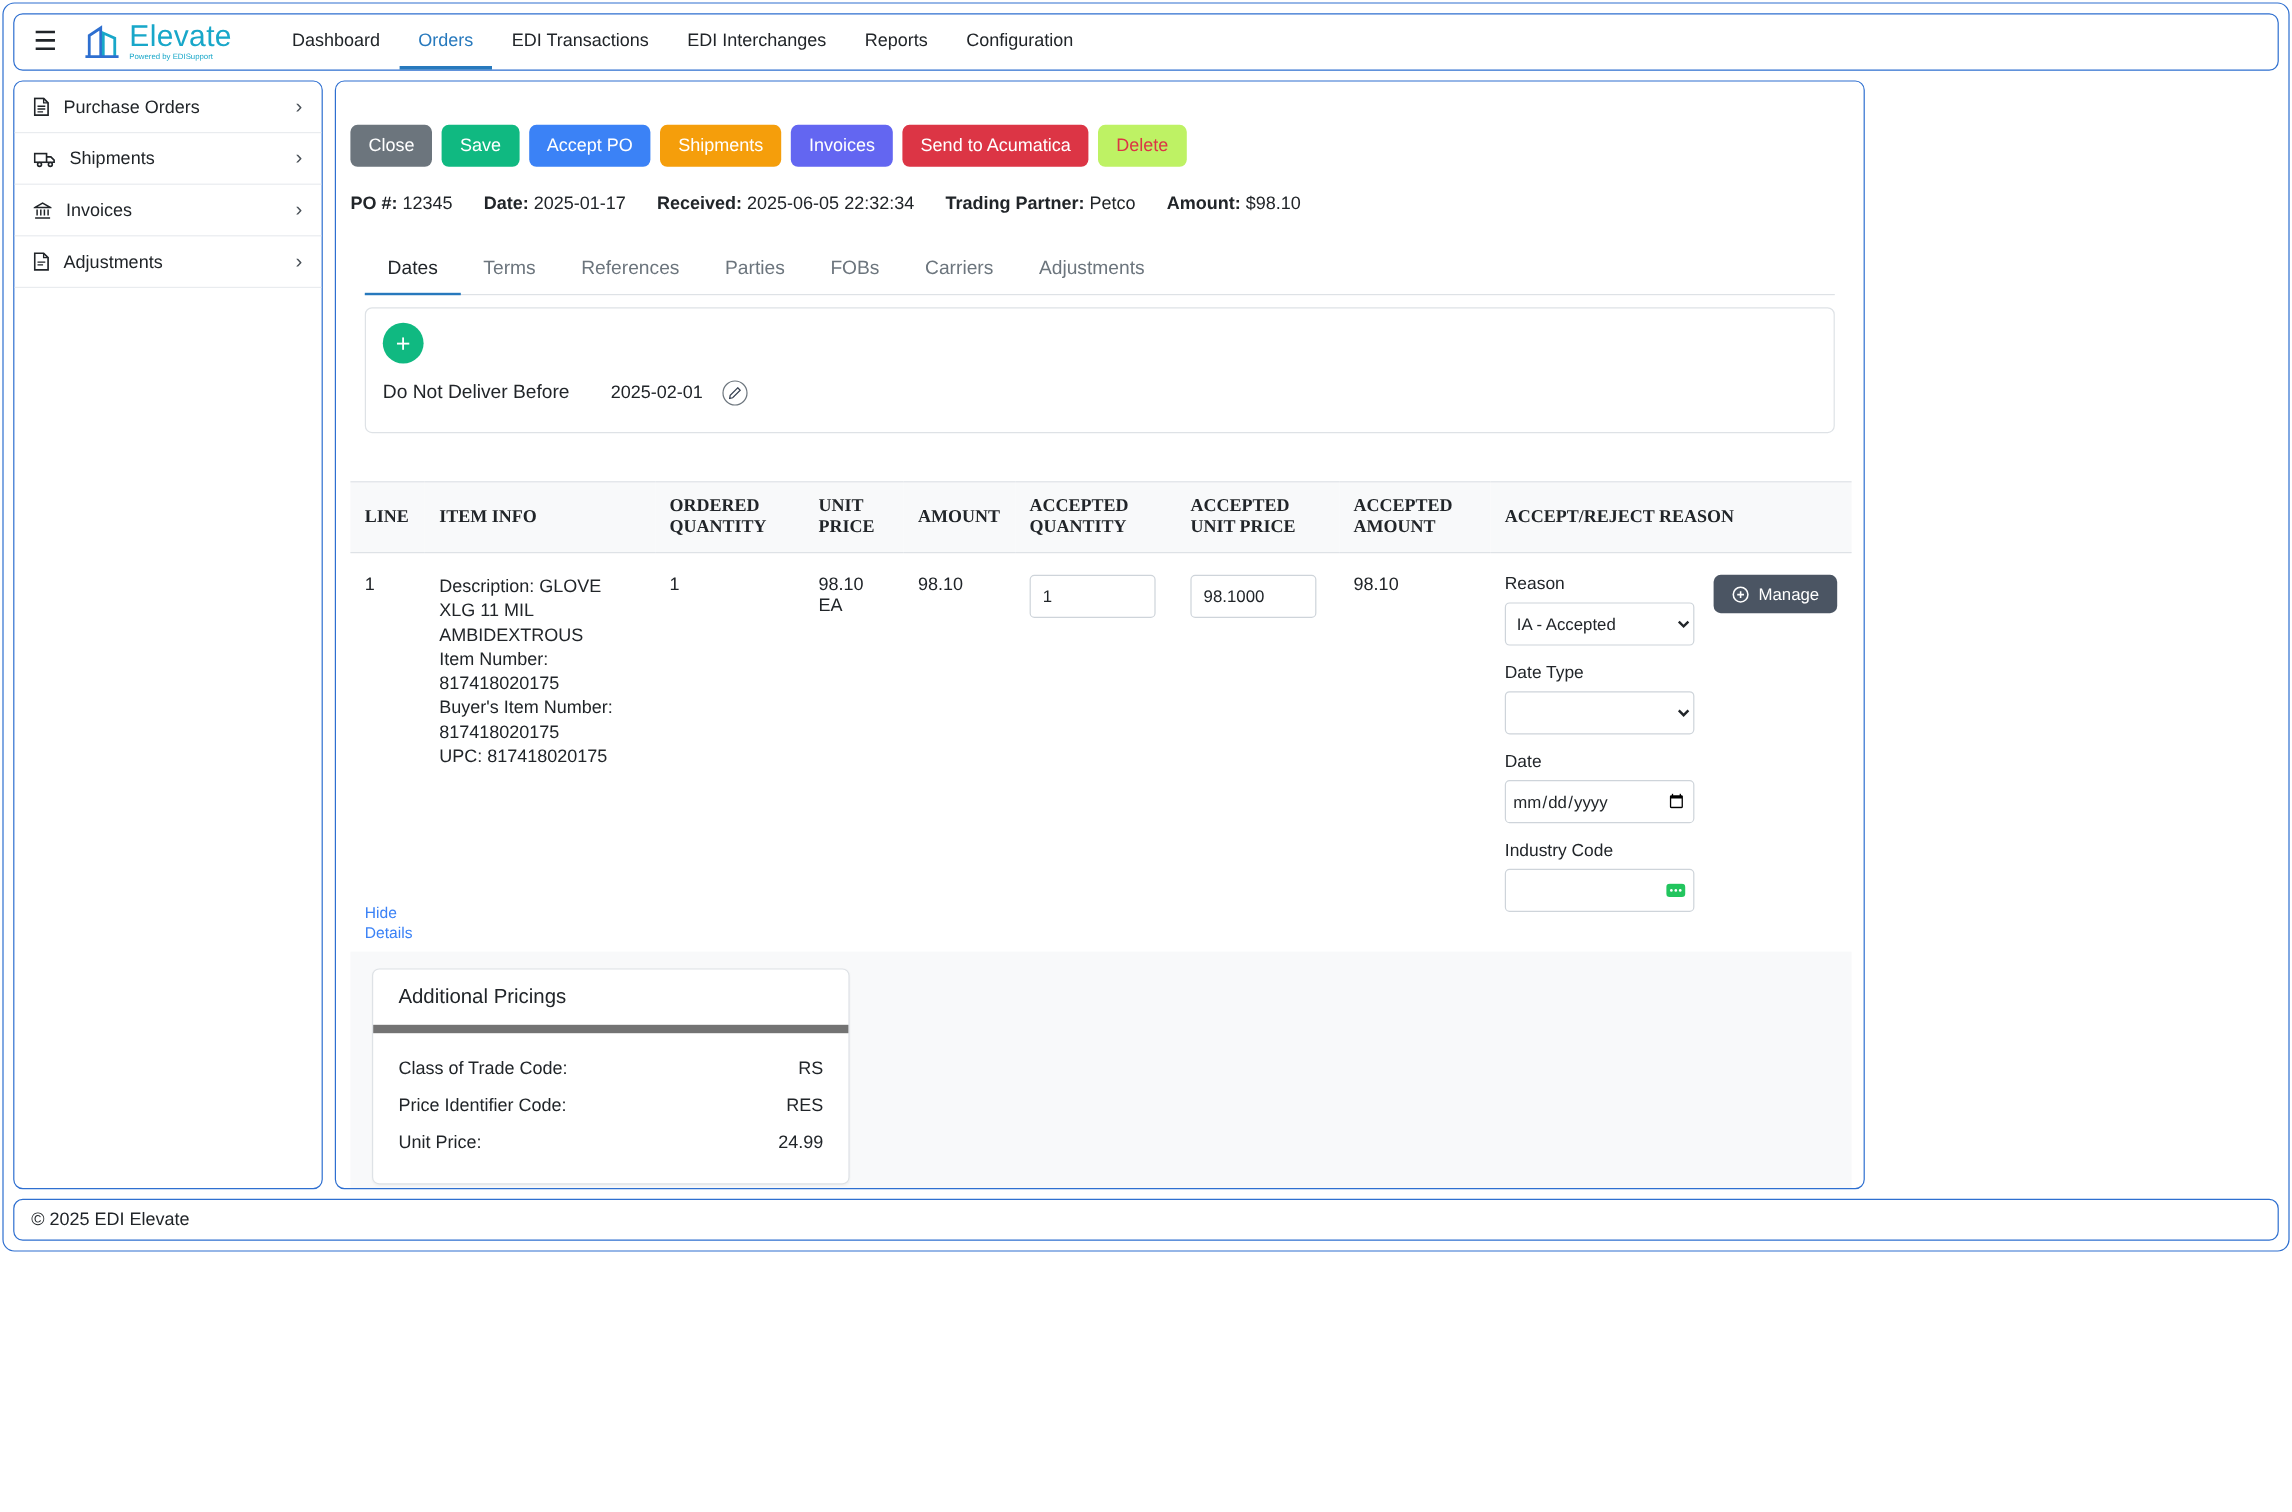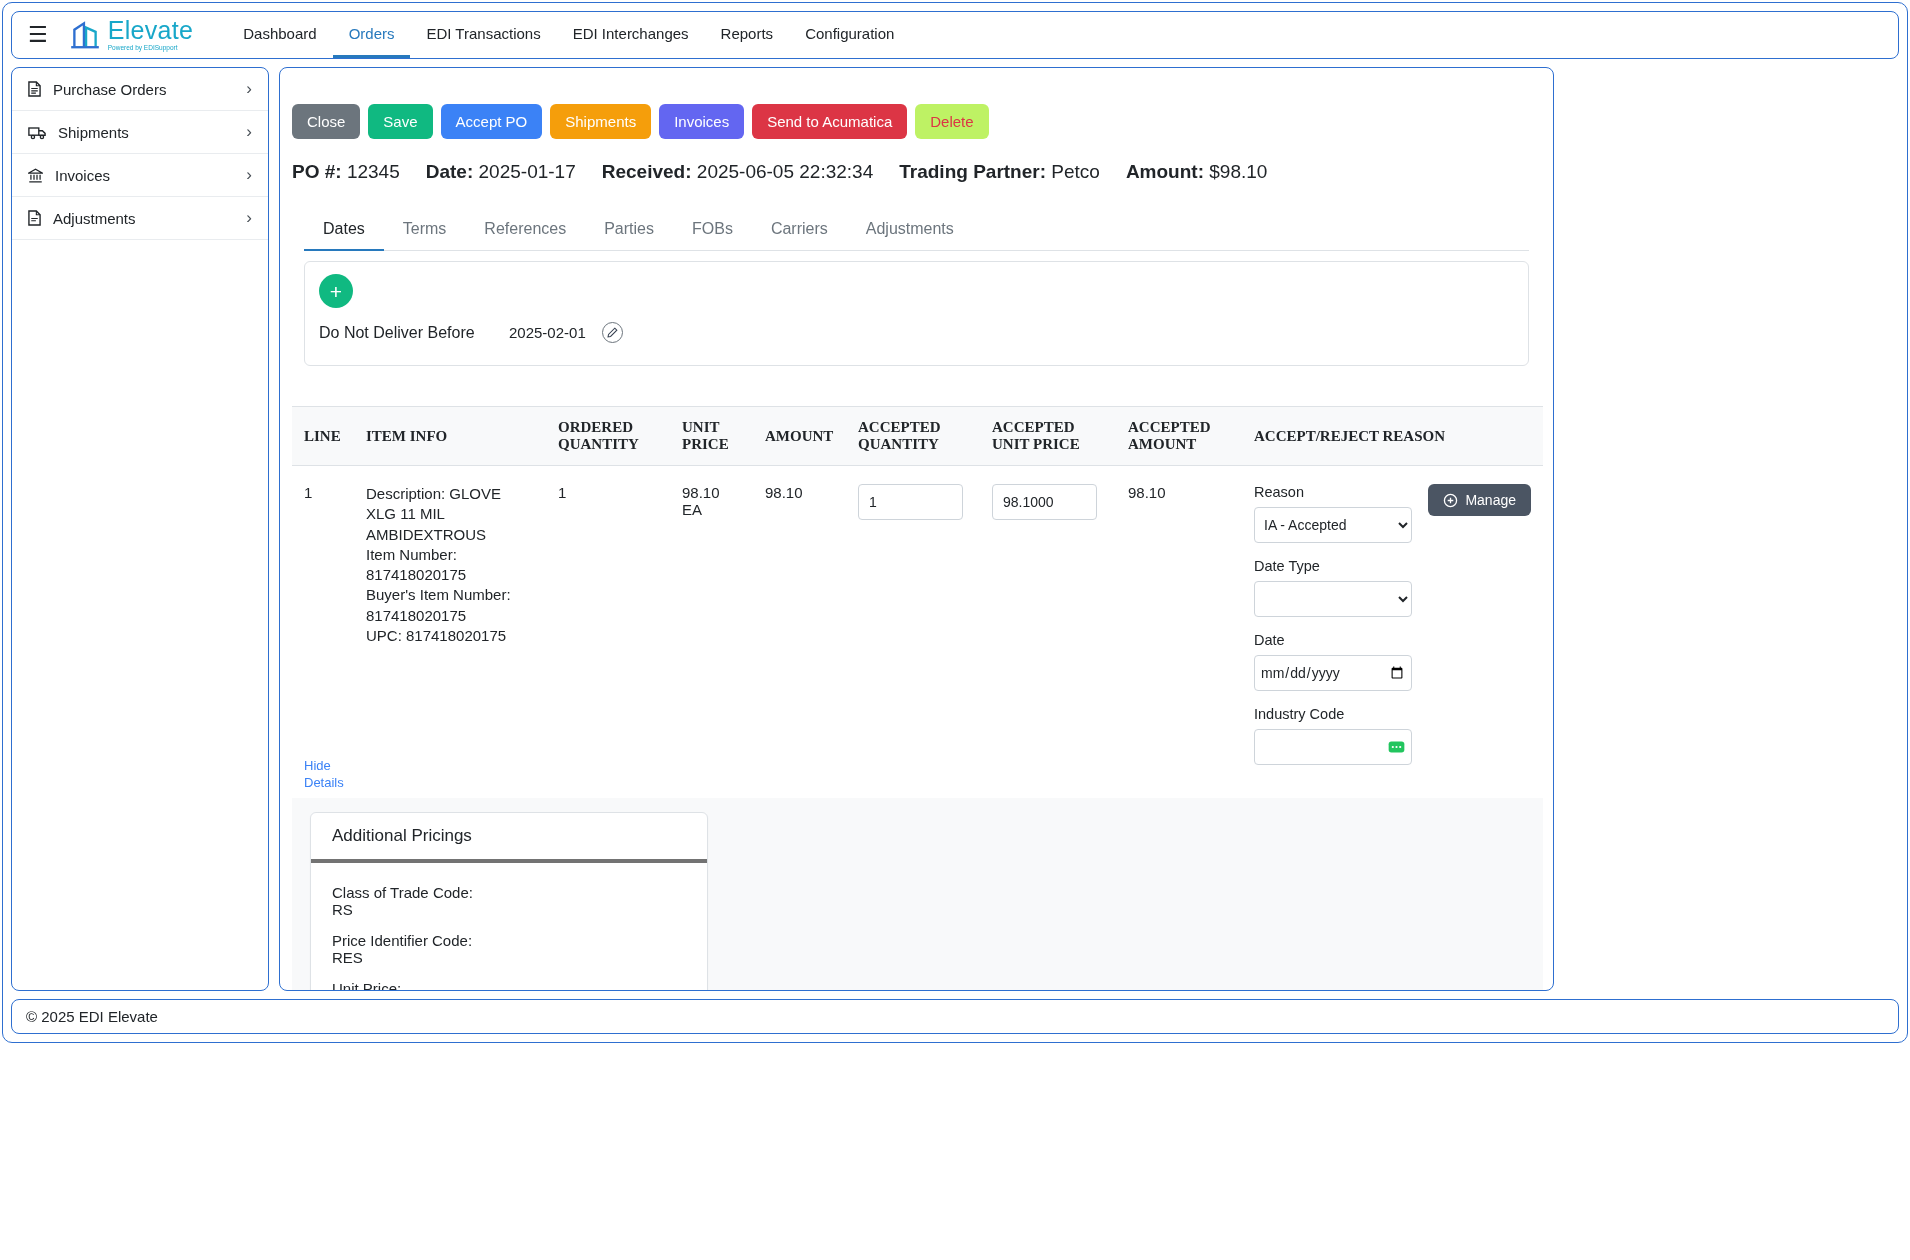--- a/index.html
+++ b/index.html
@@ -36,21 +36,21 @@
   .actions { display:flex; gap:8px; margin-top:18px; }
   .btn { border:none; border-radius:6px; padding:9px 15px; font-size:15px; color:#fff;
     cursor:pointer; font-family:inherit; }
   .btn-close { background:#6c757d;text-align:right; }
   .btn-save { background:#10b981; }
   .btn-accept { background:#3b82f6; }
   .btn-shipments { background:#f59e0b; }
   .btn-invoices { background:#6366f1; }
   .btn-acumatica { background:#dc3545; }
   .btn-delete { background:#bef264; color:#dc3545; }
-  .meta-row { display:flex; gap:26px; margin-top:22px; font-size:19px;align-items:flex-end; }
+  .meta-row { display:flex; gap:26px; margin-top:22px; font-size:15px;align-items:flex-end; }
   .meta b { font-weight:700; }
 
   
   .tabs { display:flex; margin:26px 12px 0; border-bottom:1px solid #dee2e6; }
   .tab { padding:11px 19px; font-size:16px; color:#6c757d; cursor:pointer;
     border-bottom:2px solid transparent; margin-bottom:-1px; }
   .tab.active { color:#212529; border-bottom-color:#2779bd; }
 
   
   .dates-card { margin:10px 12px 0; border:1px solid #dee2e6; border-radius:6px; padding:12px 14px 22px; }
@@ -82,23 +82,23 @@
   .input-wrap { position:relative; width:158px; }
   .input-wrap input { width:100%; padding-right:28px; }
   .input-icon { position:absolute; right:7px; top:50%; transform:translateY(-50%); line-height:0; }
   .manage-btn { background:#4b5563; color:#fff; border:none; border-radius:6px; padding:8px 15px;
     font-size:14px; display:flex; align-items:center; gap:7px; cursor:pointer; font-family:inherit; }
 
   
   .details-cell { background:#f8f9fa; padding:14px 18px 24px !important; }
   .pricing-card { width:398px; background:#fff; border:1px solid #dee2e6; border-radius:6px;
     box-shadow:0 1px 2px rgba(0,0,0,.04); }
-  .pricing-header { font-size:17px; padding:13px 21px; border-bottom:4px solid #737373; }
+  .pricing-header { font-size:17px; padding:13px 21px; border-bottom:7px solid #737373; }
   .pricing-body { padding:14px 0 18px; }
-  .pricing-row { display:flex; justify-content:space-between; padding:7px 21px; font-size:15px;flex-direction:column; }
+  .pricing-row { display:flex; justify-content:space-between; padding:7px 21px; font-size:15px; }
 
   
   .footer { margin-top:8px; border:1px solid #2e6fd0; border-radius:8px; padding:8px 14px; font-size:15px; }
 
   svg { display:block; }
 </style>
 </head>
 <body>
 
 <div class="page">

